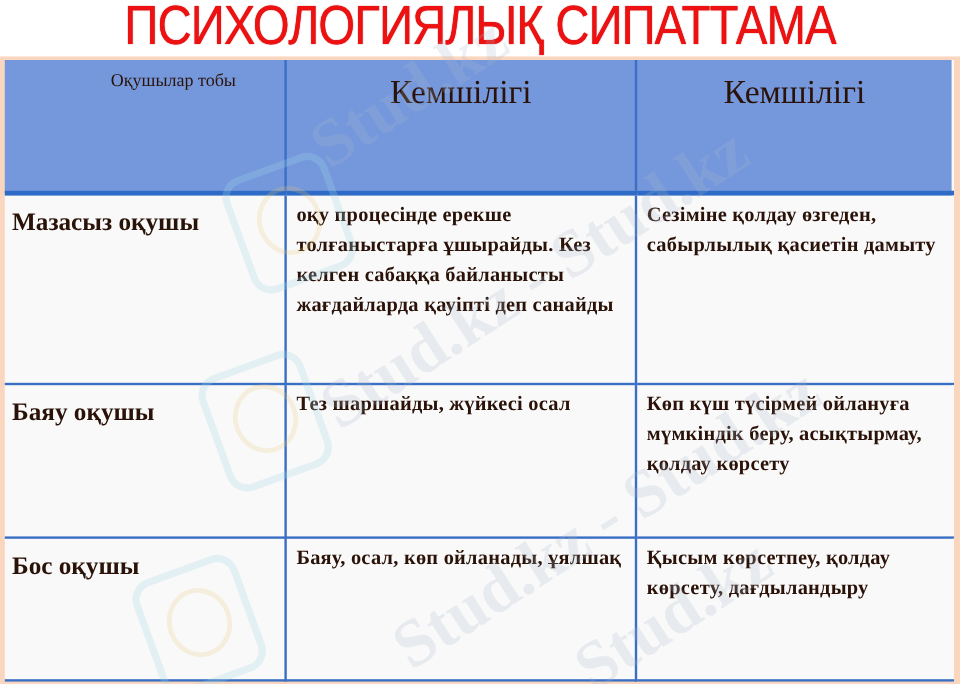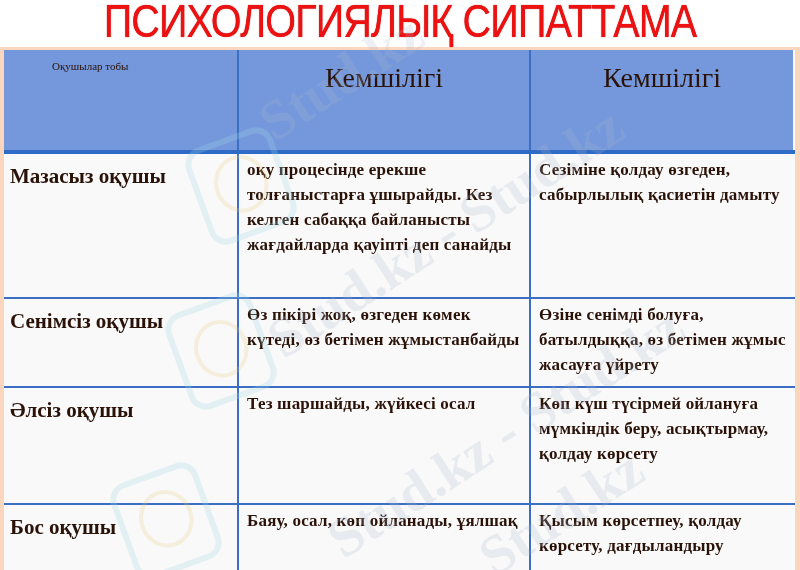--- a/index.html
+++ b/index.html
@@ -61,22 +61,22 @@
       height: 88px;
       border-top: none;
       border-bottom: 4px solid #2e6bc6;
     }
     .table td {
       background: #f9f9f9;
     }
     .table tr > *:first-child { border-left: none; }
     .table tr > *:last-child { border-right: 2px solid #f9f9f9; }
     .th-group {
-      font-size: 11px;
-      text-align: left;
+      font-size: 15px;
+      text-align: center;
       padding: 10px 0 0 48px !important;
     }
     .th-big {
       font-size: 28px;
       text-align: center;
       padding-top: 12px !important;
       margin-top: 37px;
     }
     .cell-name {
       font-size: 21px;
@@ -144,27 +144,22 @@
       <tr>
     <th class="th-group">Оқушылар тобы</th>
     <th class="th-big">Кемшілігі</th>
     <th class="th-big">Кемшілігі</th>
   </tr>
   <tr class="row-1">
     <td class="cell-name">Мазасыз оқушы</td>
     <td class="cell-text">оқу процесінде ерекше толғаныстарға ұшырайды. Кез келген сабаққа байланысты жағдайларда қауіпті деп санайды</td>
     <td class="cell-text">Сезіміне қолдау өзгеден, сабырлылық қасиетін дамыту</td>
   </tr>
-  <tr class="row-2">
-    <td class="cell-name">Сенімсіз оқушы</td>
-    <td class="cell-text">Өз пікірі жоқ, өзгеден көмек күтеді, өз бетімен жұмыстанбайды</td>
-    <td class="cell-text">Өзіне сенімді болуға, батылдыққа, өз бетімен жұмыс жасауға үйрету</td>
-  </tr>
   <tr class="row-3">
-    <td class="cell-name">Әлсіз оқушы</td>
+    <td class="cell-name">Баяу оқушы</td>
     <td class="cell-text">Тез шаршайды, жүйкесі осал</td>
     <td class="cell-text">Көп күш түсірмей ойлануға мүмкіндік беру, асықтырмау, қолдау көрсету</td>
   </tr>
   <tr class="row-4">
     <td class="cell-name">Бос оқушы</td>
     <td class="cell-text">Баяу, осал, көп ойланады, ұялшақ</td>
     <td class="cell-text">Қысым көрсетпеу, қолдау көрсету,  дағдыландыру</td>
   </tr>
 </tbody>
   </table>

